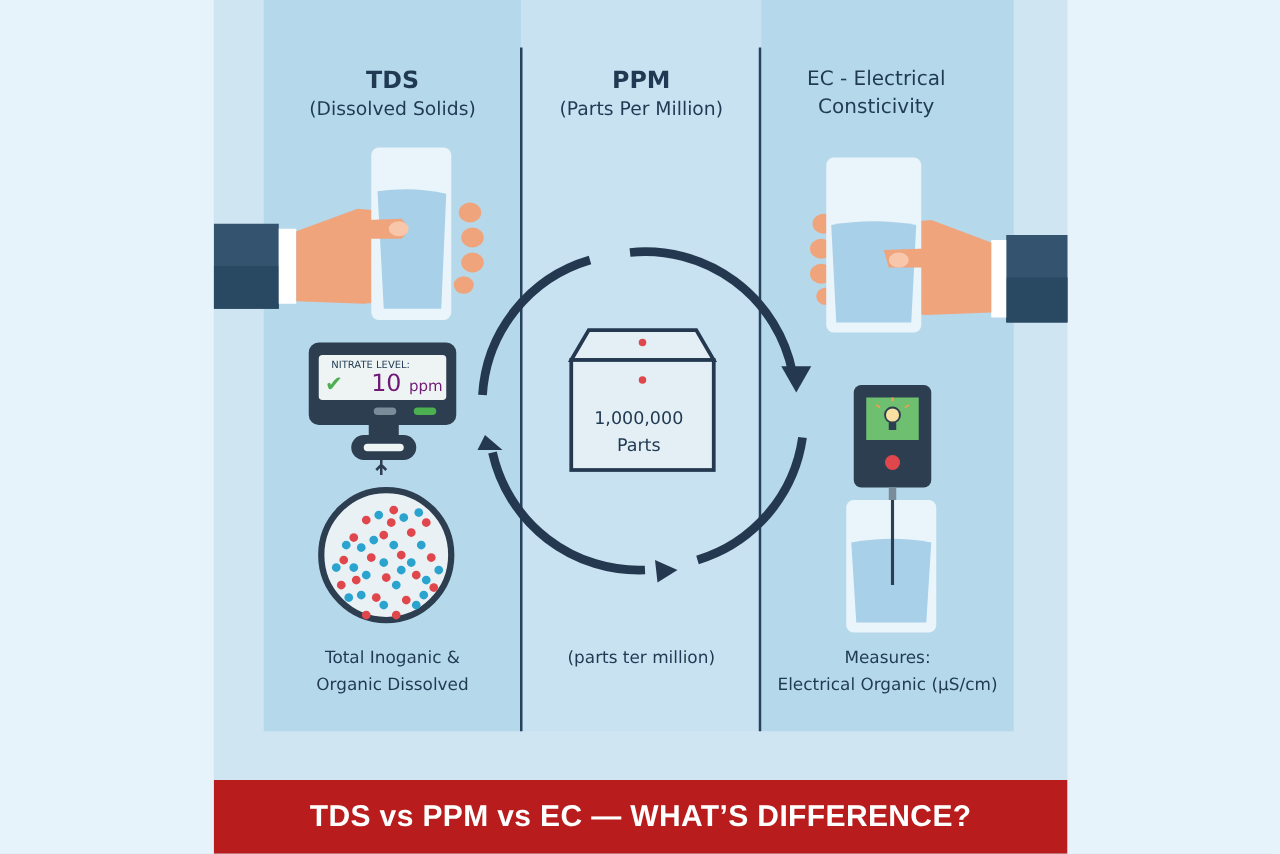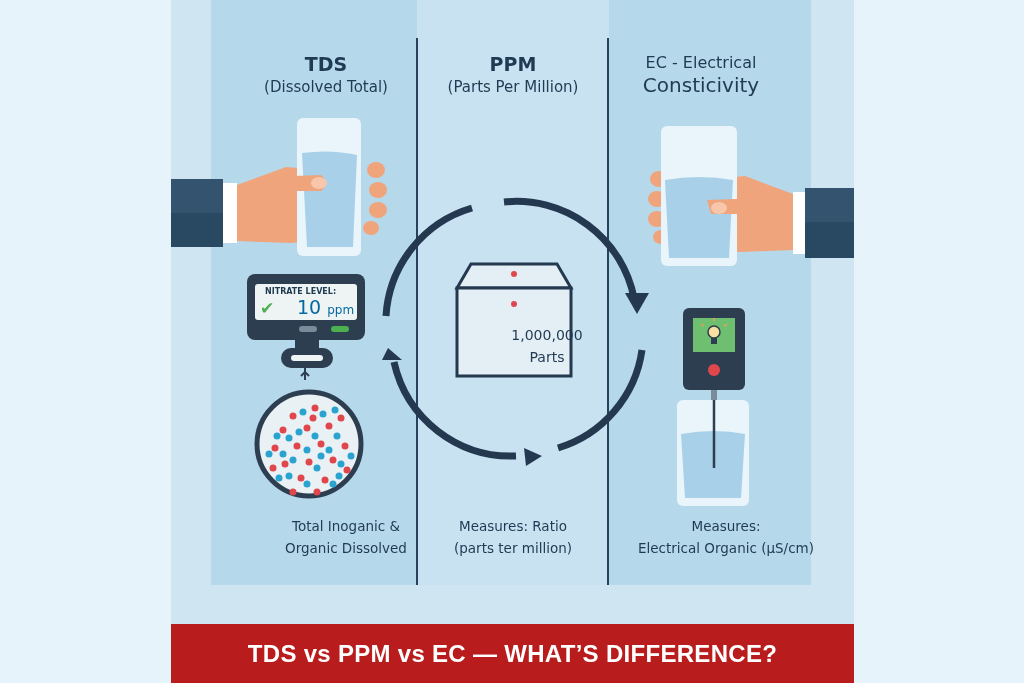--- a/index.html
+++ b/index.html
@@ -10,47 +10,47 @@
   .panel-mid{left:246px;width:192px;background:#c9e2f1;}
   .panel-right{left:438px;width:202px;background:#b6d8eb;}
   .divider{position:absolute;width:2px;background:#27425c;}
   .title{position:absolute;text-align:center;color:#1f3a52;}
   .title .t1{font-size:19px;font-weight:bold;line-height:24px;}
   .title .t2{font-size:15px;line-height:22px;}
   .caption{position:absolute;text-align:center;color:#1f3a52;font-size:13.5px;line-height:22px;}
   .banner{position:absolute;left:0;top:624px;width:683px;height:59px;background:#b91c1c;display:flex;align-items:center;justify-content:center;}
   .banner span{color:#fff;font-weight:bold;font-size:24px;letter-spacing:0.3px;font-family:"Liberation Sans","DejaVu Sans",sans-serif;}
   svg{position:absolute;overflow:visible;}
-  .meter-label{position:absolute;font-size:8px;color:#1f3a52;font-weight:bold;}
-  .meter-val{position:absolute;font-size:19px;color:#0369a1;}
+  .meter-label{position:absolute;font-size:8px;color:#1f3a52;font-weight:normal;}
+  .meter-val{position:absolute;font-size:19px;color:#701a75;}
   .meter-unit{font-size:12px;}
   .box-text{position:absolute;text-align:center;color:#1f3a52;font-size:14px;line-height:22px;}
 </style>
 </head>
 <body>
 
 <div class="poster">
   <div class="panel panel-left"></div>
   <div class="panel panel-mid"></div>
   <div class="panel panel-right"></div>
 
   <div class="divider" style="left:245px;top:38px;height:547px;"></div>
   <div class="divider" style="left:436px;top:38px;height:547px;"></div>
 
-  <div class="title" style="left:52px;width:206px;top:52px;">
+  <div class="title" style="left:40px;width:206px;top:52px;">
     <div class="t1">TDS</div>
-    <div class="t2">(Dissolved Total)</div>
+    <div class="t2">(Dissolved Solids)</div>
   </div>
   <div class="title" style="left:246px;width:192px;top:52px;">
     <div class="t1">PPM</div>
     <div class="t2">(Parts Per Million)</div>
   </div>
   <div class="title" style="left:438px;width:184px;top:52px;">
     <div class="t2" style="font-size:16px;">EC - Electrical</div>
-    <div class="t2" style="font-size:20px;">Consticivity</div>
+    <div class="t2" style="font-size:16px;">Consticivity</div>
   </div>
 
   <svg style="left:0;top:115px;" width="220" height="140">
     <rect x="0" y="64" width="52" height="68" fill="#33536f"></rect>
     <rect x="0" y="98" width="52" height="34" fill="#294862"></rect>
     <rect x="52" y="68" width="14" height="60" fill="#ffffff"></rect>
     <path d="M66 70 L115 52 L150 55 L150 125 L120 128 L66 126 Z" fill="#f0a47c"></path>
     <rect x="126" y="3" width="64" height="138" rx="6" fill="#eaf5fb"></rect>
     <path d="M131 38 Q160 34 186 40 L182 132 L136 132 Z" fill="#a8d0e8"></path>
     <ellipse cx="205" cy="55" rx="9" ry="8" fill="#f0a47c"></ellipse>
@@ -141,21 +141,21 @@
       <polygon points="12,170 32,170 18,158"></polygon>
     </g>
   </svg>
 
   <svg style="left:284px;top:260px;" width="118" height="118">
     <path d="M2 28 L16 4 L102 4 L116 28 Z" fill="#e3eef5" stroke="#24394f" stroke-width="3"></path>
     <rect x="2" y="28" width="114" height="88" fill="#e3eef5" stroke="#24394f" stroke-width="3"></rect>
     <circle cx="59" cy="14" r="3" fill="#e0474c"></circle>
     <circle cx="59" cy="44" r="3" fill="#e0474c"></circle>
   </svg>
-  <div class="box-text" style="left:284px;width:112px;top:324px;margin-left:36px;">
+  <div class="box-text" style="left:284px;width:112px;top:324px;">
     <div>1,000,000</div>
     <div>Parts</div>
   </div>
 
   <svg style="left:478px;top:124px;" width="210" height="145">
     <rect x="156" y="64" width="54" height="70" fill="#33536f"></rect>
     <rect x="156" y="98" width="54" height="36" fill="#294862"></rect>
     <rect x="144" y="68" width="12" height="62" fill="#ffffff"></rect>
     <path d="M144 70 L96 52 L62 55 L62 126 L92 128 L144 126 Z" fill="#f0a47c"></path>
     <ellipse cx="10" cy="55" rx="9" ry="8" fill="#f0a47c"></ellipse>
@@ -178,29 +178,28 @@
         <line x1="33" y1="26" x2="30" y2="24"></line>
         <line x1="53" y1="26" x2="56" y2="24"></line>
     </g>
     <circle cx="43" cy="70" r="6" fill="#e0474c"></circle>
     <rect x="40" y="90" width="6" height="10" fill="#7a8c99"></rect>
     <rect x="6" y="100" width="72" height="106" rx="6" fill="#eaf5fb"></rect>
     <path d="M10 134 Q44 128 74 134 L70 198 L14 198 Z" fill="#a8d0e8"></path>
     <line x1="43" y1="100" x2="43" y2="168" stroke="#2c3e50" stroke-width="2.5"></line>
   </svg>
 
-  <div class="caption" style="left:40px;width:206px;top:515px;padding-left:32px;">
+  <div class="caption" style="left:40px;width:206px;top:515px;">
     <div>Total Inoganic &amp;</div>
     <div>Organic Dissolved</div>
   </div>
   <div class="caption" style="left:246px;width:192px;top:515px;">
-    <div>Measures: Ratio</div>
     <div>(parts ter million)</div>
   </div>
-  <div class="caption" style="left:438px;width:202px;top:515px;padding-left:16px;">
+  <div class="caption" style="left:438px;width:202px;top:515px;">
     <div>Measures:</div>
     <div>Electrical Organic (µS/cm)</div>
   </div>
 
   <div class="banner">
     <span>TDS vs PPM vs EC — WHAT’S DIFFERENCE?</span>
   </div>
 </div>
 
 </body></html>

